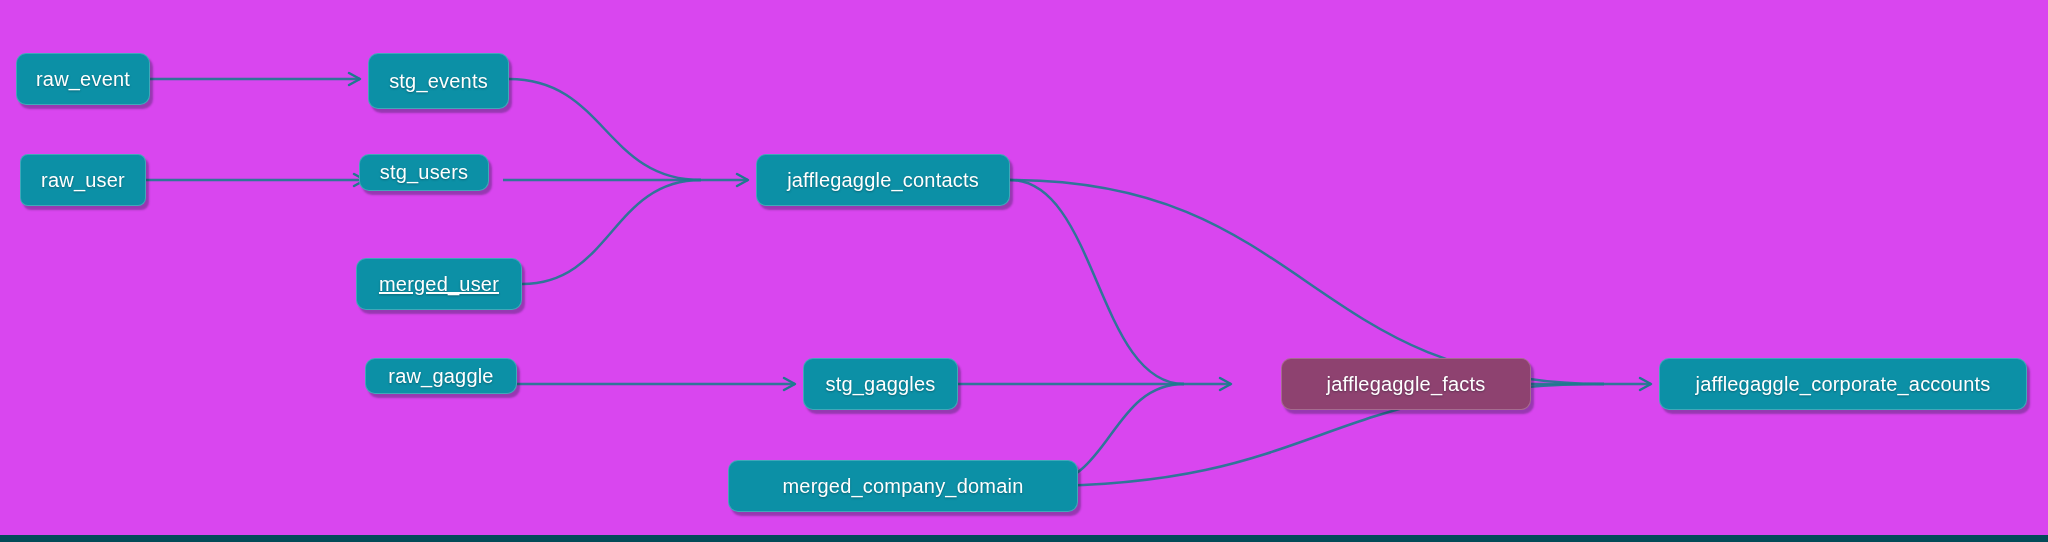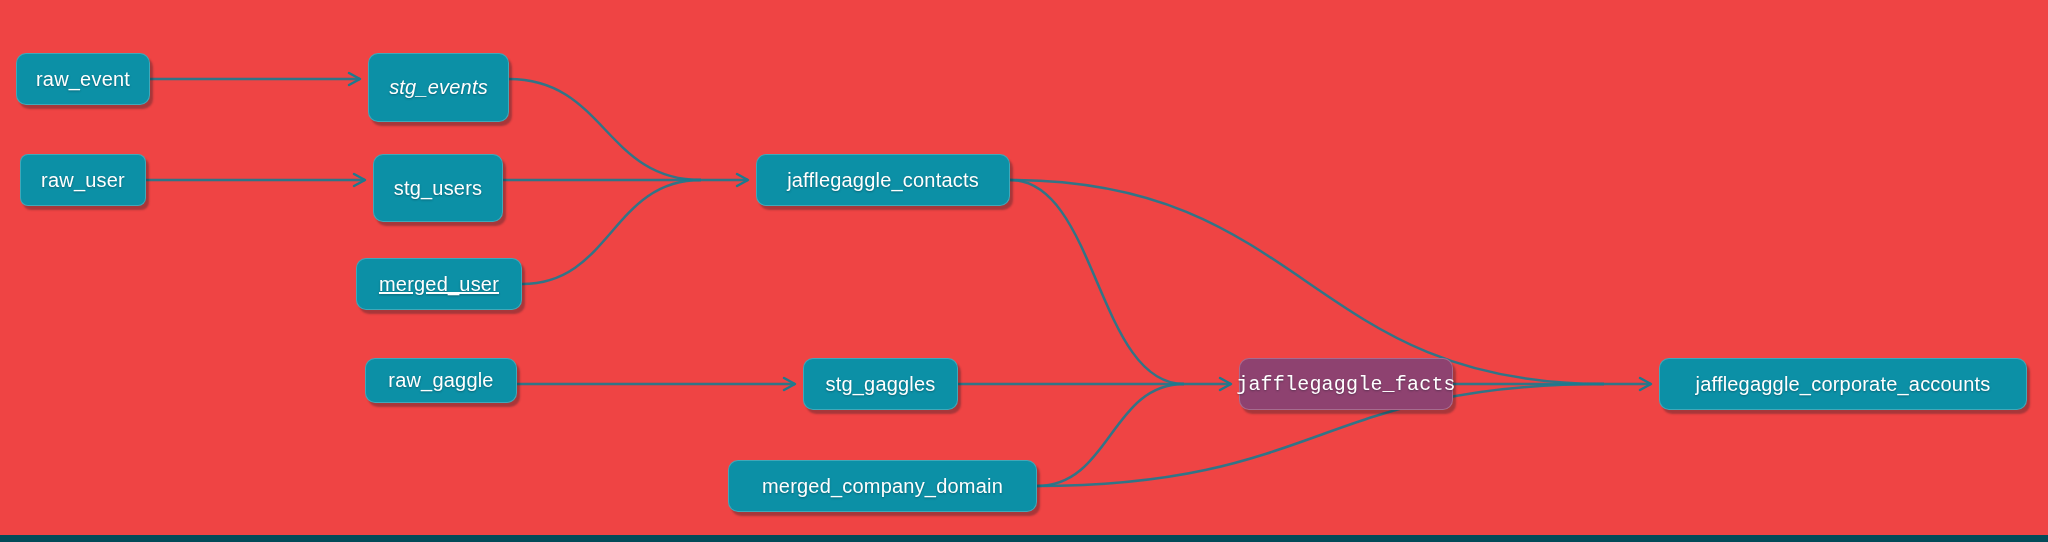--- a/index.html
+++ b/index.html
@@ -43,21 +43,21 @@
     position: absolute;
     left: 0;
     bottom: 0;
     width: 100%;
     height: 7px;
   }
 </style>
 </head>
 <body>
 
-<div id="canvas" style="background: #ef4444;">
+<div id="canvas" style="background: #d946ef;">
   <svg id="edges" xmlns="http://www.w3.org/2000/svg" viewBox="0 0 2048 542">
     <defs>
       <marker id="arrowhead" markerUnits="userSpaceOnUse" viewBox="-14 -8 16 16" refX="0" refY="0" markerWidth="16" markerHeight="16" orient="auto">
         <path d="M -11 -6 L 0 0 L -11 6" fill="none" stroke-width="2.5" stroke-linecap="round" stroke-linejoin="round" class="arrow-stroke" stroke="#1d7a8e"></path>
       </marker>
     </defs>
     <g id="edge-group">
         <path d="M 150 79 L 360 79" fill="none" stroke="#1d7a8e" stroke-width="2.5" stroke-opacity="0.9" marker-end="url(#arrowhead)"></path>
         <path d="M 146 180 L 365 180" fill="none" stroke="#1d7a8e" stroke-width="2.5" stroke-opacity="0.9" marker-end="url(#arrowhead)"></path>
         <path d="M 509 79 C 605 79, 605 180, 701 180" fill="none" stroke="#1d7a8e" stroke-width="2.5" stroke-opacity="0.9"></path>
@@ -72,45 +72,45 @@
         <path d="M 1453 384 L 1604 384" fill="none" stroke="#1d7a8e" stroke-width="2.5" stroke-opacity="0.9"></path>
         <path d="M 1010 180 C 1307 180, 1307 384, 1604 384" fill="none" stroke="#1d7a8e" stroke-width="2.5" stroke-opacity="0.9"></path>
         <path d="M 1037 486 C 1320.5 486, 1320.5 384, 1604 384" fill="none" stroke="#1d7a8e" stroke-width="2.5" stroke-opacity="0.9"></path>
         <path d="M 1604 384 L 1651 384" fill="none" stroke="#1d7a8e" stroke-width="2.5" stroke-opacity="0.9" marker-end="url(#arrowhead)"></path>
       </g>
   </svg>
   <div id="nodes">
       <div class="node" style="left: 16px; top: 53px; width: 134px; height: 52px; background: rgb(12, 144, 166);">
         <span class="label">raw_event</span>
       </div>
-      <div class="node" style="left: 368px; top: 53px; width: 141px; height: 69px; background: rgb(12, 144, 166); font-style: italic;">
+      <div class="node" style="left: 368px; top: 53px; width: 141px; height: 56px; background: rgb(12, 144, 166);">
         <span class="label">stg_events</span>
       </div>
       <div class="node" style="left: 20px; top: 154px; width: 126px; height: 52px; background: rgb(12, 144, 166); border-radius: 8px;">
         <span class="label">raw_user</span>
       </div>
-      <div class="node" style="left: 373px; top: 154px; width: 130px; height: 68px; background: rgb(12, 144, 166);">
+      <div class="node" style="left: 359px; top: 154px; width: 130px; height: 37px; background: rgb(12, 144, 166);">
         <span class="label">stg_users</span>
       </div>
       <div class="node" style="left: 756px; top: 154px; width: 254px; height: 52px; background: rgb(12, 144, 166); text-align: right;">
         <span class="label">jafflegaggle_contacts</span>
       </div>
       <div class="node" style="left: 356px; top: 258px; width: 166px; height: 52px; background: rgb(12, 144, 166); text-decoration: underline;">
         <span class="label">merged_user</span>
       </div>
-      <div class="node" style="left: 365px; top: 358px; width: 152px; height: 45px; background: rgb(12, 144, 166);">
+      <div class="node" style="left: 365px; top: 358px; width: 152px; height: 36px; background: rgb(12, 144, 166);">
         <span class="label">raw_gaggle</span>
       </div>
       <div class="node" style="left: 803px; top: 358px; width: 155px; height: 52px; background: rgb(12, 144, 166);">
         <span class="label">stg_gaggles</span>
       </div>
-      <div class="node" style="left: 1239px; top: 358px; width: 214px; height: 52px; background: rgb(142, 66, 112); font-family: Liberation Mono, monospace;">
+      <div class="node" style="left: 1281px; top: 358px; width: 250px; height: 52px; background: rgb(142, 66, 112);">
         <span class="label">jafflegaggle_facts</span>
       </div>
       <div class="node" style="left: 1659px; top: 358px; width: 368px; height: 52px; background: rgb(12, 144, 166);">
         <span class="label">jafflegaggle_corporate_accounts</span>
       </div>
-      <div class="node" style="left: 728px; top: 460px; width: 309px; height: 52px; background: rgb(12, 144, 166);">
+      <div class="node" style="left: 728px; top: 460px; width: 350px; height: 52px; background: rgb(12, 144, 166);">
         <span class="label">merged_company_domain</span>
       </div>
     </div>
   <div id="bottom-edge" style="background: rgb(3, 75, 89);"></div>
 </div>
 
 </body></html>

